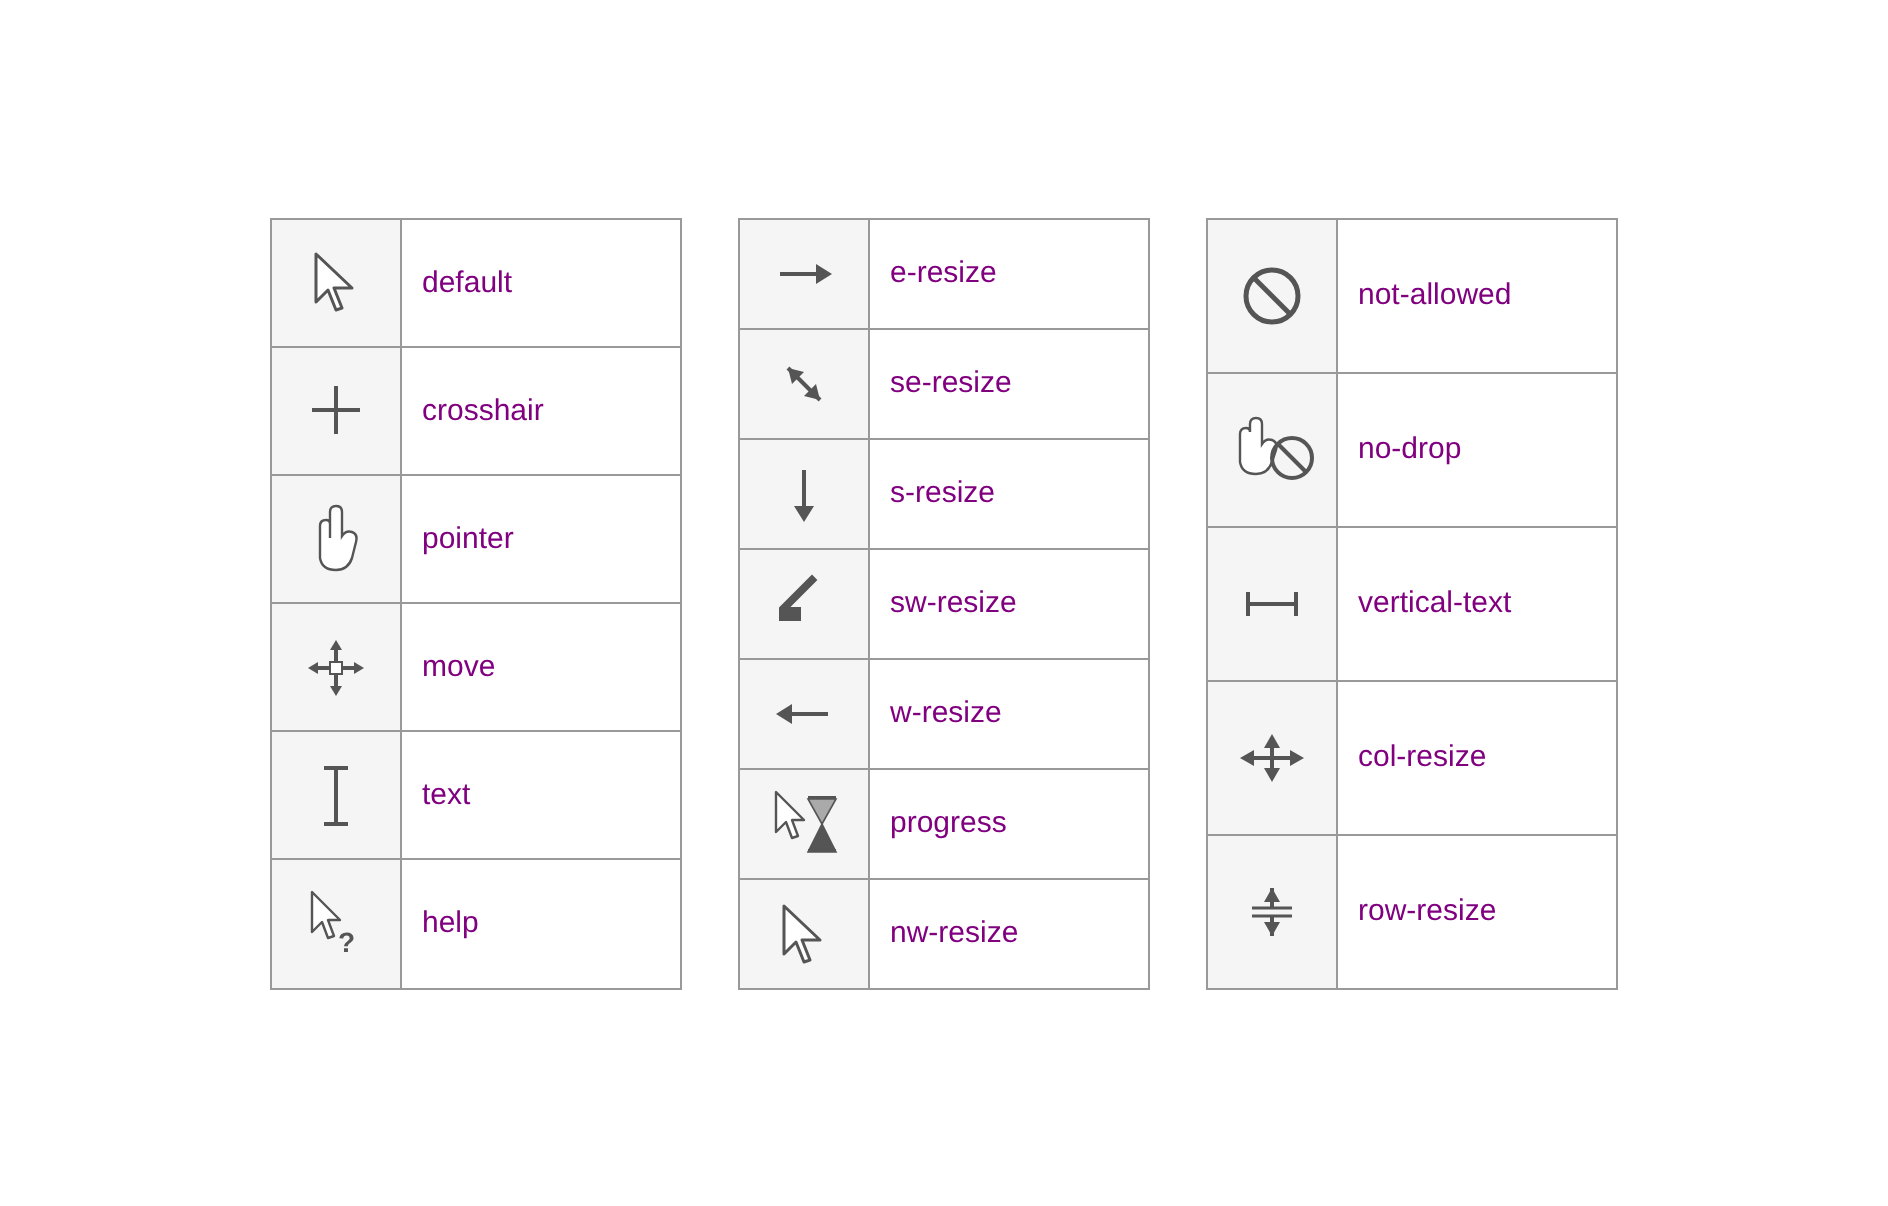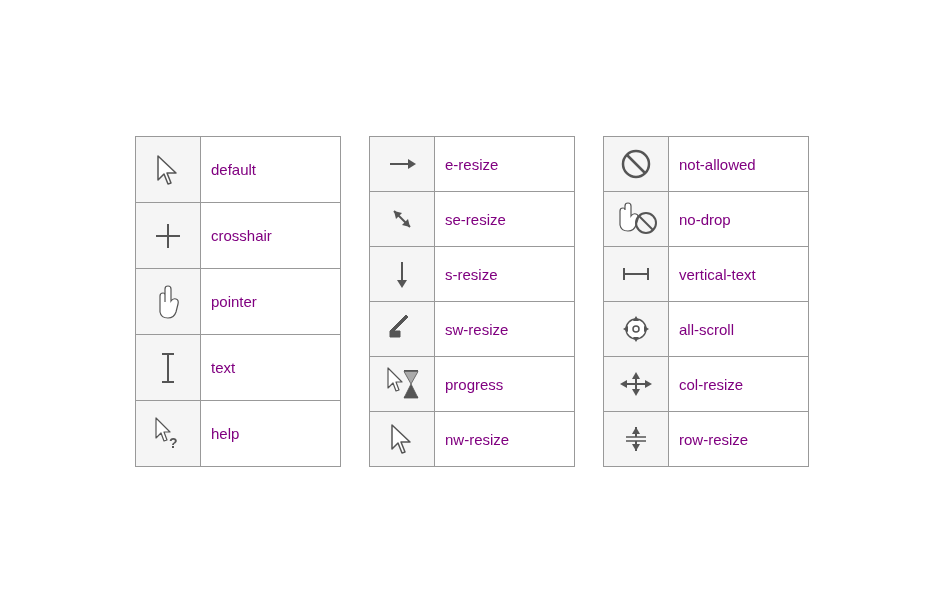--- a/index.html
+++ b/index.html
@@ -84,20 +84,37 @@
               <path d="M13 5 Q13 2 16 2 Q19 2 19 5 L19 17 Q21 14 24 15 Q27 16 26 20 L24 28 Q22 34 16 34 Q9 34 8 28 L8 12 Q8 9 11 9 Q13 9 13 11 Z" stroke="#555" stroke-width="1.2" fill="#fff"></path>
               <line x1="13" y1="11" x2="13" y2="18" stroke="#555" stroke-width="1.2"></line>
             </svg>
           </div>
         </td>
         <td class="label-cell">pointer</td>
       </tr>
       <tr>
         <td class="icon-cell">
           <div class="icon-svg">
+            <svg width="32" height="32" viewBox="0 0 32 32">
+
+              <line x1="16" y1="4" x2="16" y2="28" stroke="#555" stroke-width="2"></line>
+              <line x1="4" y1="16" x2="28" y2="16" stroke="#555" stroke-width="2"></line>
+              <polygon points="16,2 13,7 19,7" fill="#555"></polygon>
+              <polygon points="16,30 13,25 19,25" fill="#555"></polygon>
+              <polygon points="2,16 7,13 7,19" fill="#555"></polygon>
+              <polygon points="30,16 25,13 25,19" fill="#555"></polygon>
+              <rect x="13" y="13" width="6" height="6" fill="#fff" stroke="#555" stroke-width="1"></rect>
+            </svg>
+          </div>
+        </td>
+        <td class="label-cell">move</td>
+      </tr>
+      <tr>
+        <td class="icon-cell">
+          <div class="icon-svg">
             <svg width="24" height="36" viewBox="0 0 24 36">
               <line x1="12" y1="4" x2="12" y2="32" stroke="#555" stroke-width="2"></line>
               <line x1="6" y1="4" x2="18" y2="4" stroke="#555" stroke-width="2"></line>
               <line x1="6" y1="32" x2="18" y2="32" stroke="#555" stroke-width="2"></line>
             </svg>
           </div>
         </td>
         <td class="label-cell">text</td>
       </tr>
       <tr>
@@ -154,20 +171,31 @@
       <tr>
         <td class="icon-cell">
           <div class="icon-svg">
             <svg width="36" height="36" viewBox="0 0 36 36">
 
               <polygon points="6,26 6,20 22,4 24,6 10,20 16,20 16,26" stroke="#555" stroke-width="1" fill="#555"></polygon>
             </svg>
           </div>
         </td>
         <td class="label-cell">sw-resize</td>
+      </tr>
+      <tr>
+        <td class="icon-cell">
+          <div class="icon-svg">
+            <svg width="32" height="32" viewBox="0 0 32 32">
+              <line x1="4" y1="16" x2="28" y2="16" stroke="#555" stroke-width="2"></line>
+              <polygon points="2,16 10,11 10,21" fill="#555"></polygon>
+            </svg>
+          </div>
+        </td>
+        <td class="label-cell">w-resize</td>
       </tr>
       <tr>
         <td class="icon-cell">
           <div class="icon-svg">
             <svg width="40" height="36" viewBox="0 0 40 36">
 
               <polygon points="6,2 6,22 11,17 14,25 17,24 14,16 20,16" stroke="#555" stroke-width="1.2" fill="#fff" stroke-linejoin="round"></polygon>
               <rect x="22" y="4" width="14" height="1.5" fill="#555"></rect>
               <rect x="22" y="30.5" width="14" height="1.5" fill="#555"></rect>
               <polygon points="22,5.5 36,5.5 29,18" fill="#aaa" stroke="#555" stroke-width="0.8"></polygon>
@@ -222,36 +250,20 @@
           <div class="icon-svg">
             <svg width="36" height="32" viewBox="0 0 36 32">
 
               <line x1="6" y1="16" x2="30" y2="16" stroke="#555" stroke-width="2"></line>
               <line x1="6" y1="10" x2="6" y2="22" stroke="#555" stroke-width="2"></line>
               <line x1="30" y1="10" x2="30" y2="22" stroke="#555" stroke-width="2"></line>
             </svg>
           </div>
         </td>
         <td class="label-cell">vertical-text</td>
-      </tr>
-      <tr>
-        <td class="icon-cell">
-          <div class="icon-svg">
-            <svg width="36" height="36" viewBox="0 0 36 36">
-
-              <circle cx="18" cy="18" r="10" stroke="#555" stroke-width="1.5" fill="#fff"></circle>
-              <circle cx="18" cy="18" r="3" stroke="#555" stroke-width="1.5" fill="none"></circle>
-              <polygon points="18,5 15,10 21,10" fill="#555"></polygon>
-              <polygon points="18,31 15,26 21,26" fill="#555"></polygon>
-              <polygon points="5,18 10,15 10,21" fill="#555"></polygon>
-              <polygon points="31,18 26,15 26,21" fill="#555"></polygon>
-            </svg>
-          </div>
-        </td>
-        <td class="label-cell">all-scroll</td>
       </tr>
       <tr>
         <td class="icon-cell">
           <div class="icon-svg">
             <svg width="36" height="36" viewBox="0 0 36 36">
 
               <line x1="18" y1="8" x2="18" y2="28" stroke="#555" stroke-width="2"></line>
               <line x1="4" y1="18" x2="32" y2="18" stroke="#555" stroke-width="2"></line>
               <polygon points="2,18 9,14 9,22" fill="#555"></polygon>
               <polygon points="34,18 27,14 27,22" fill="#555"></polygon>

